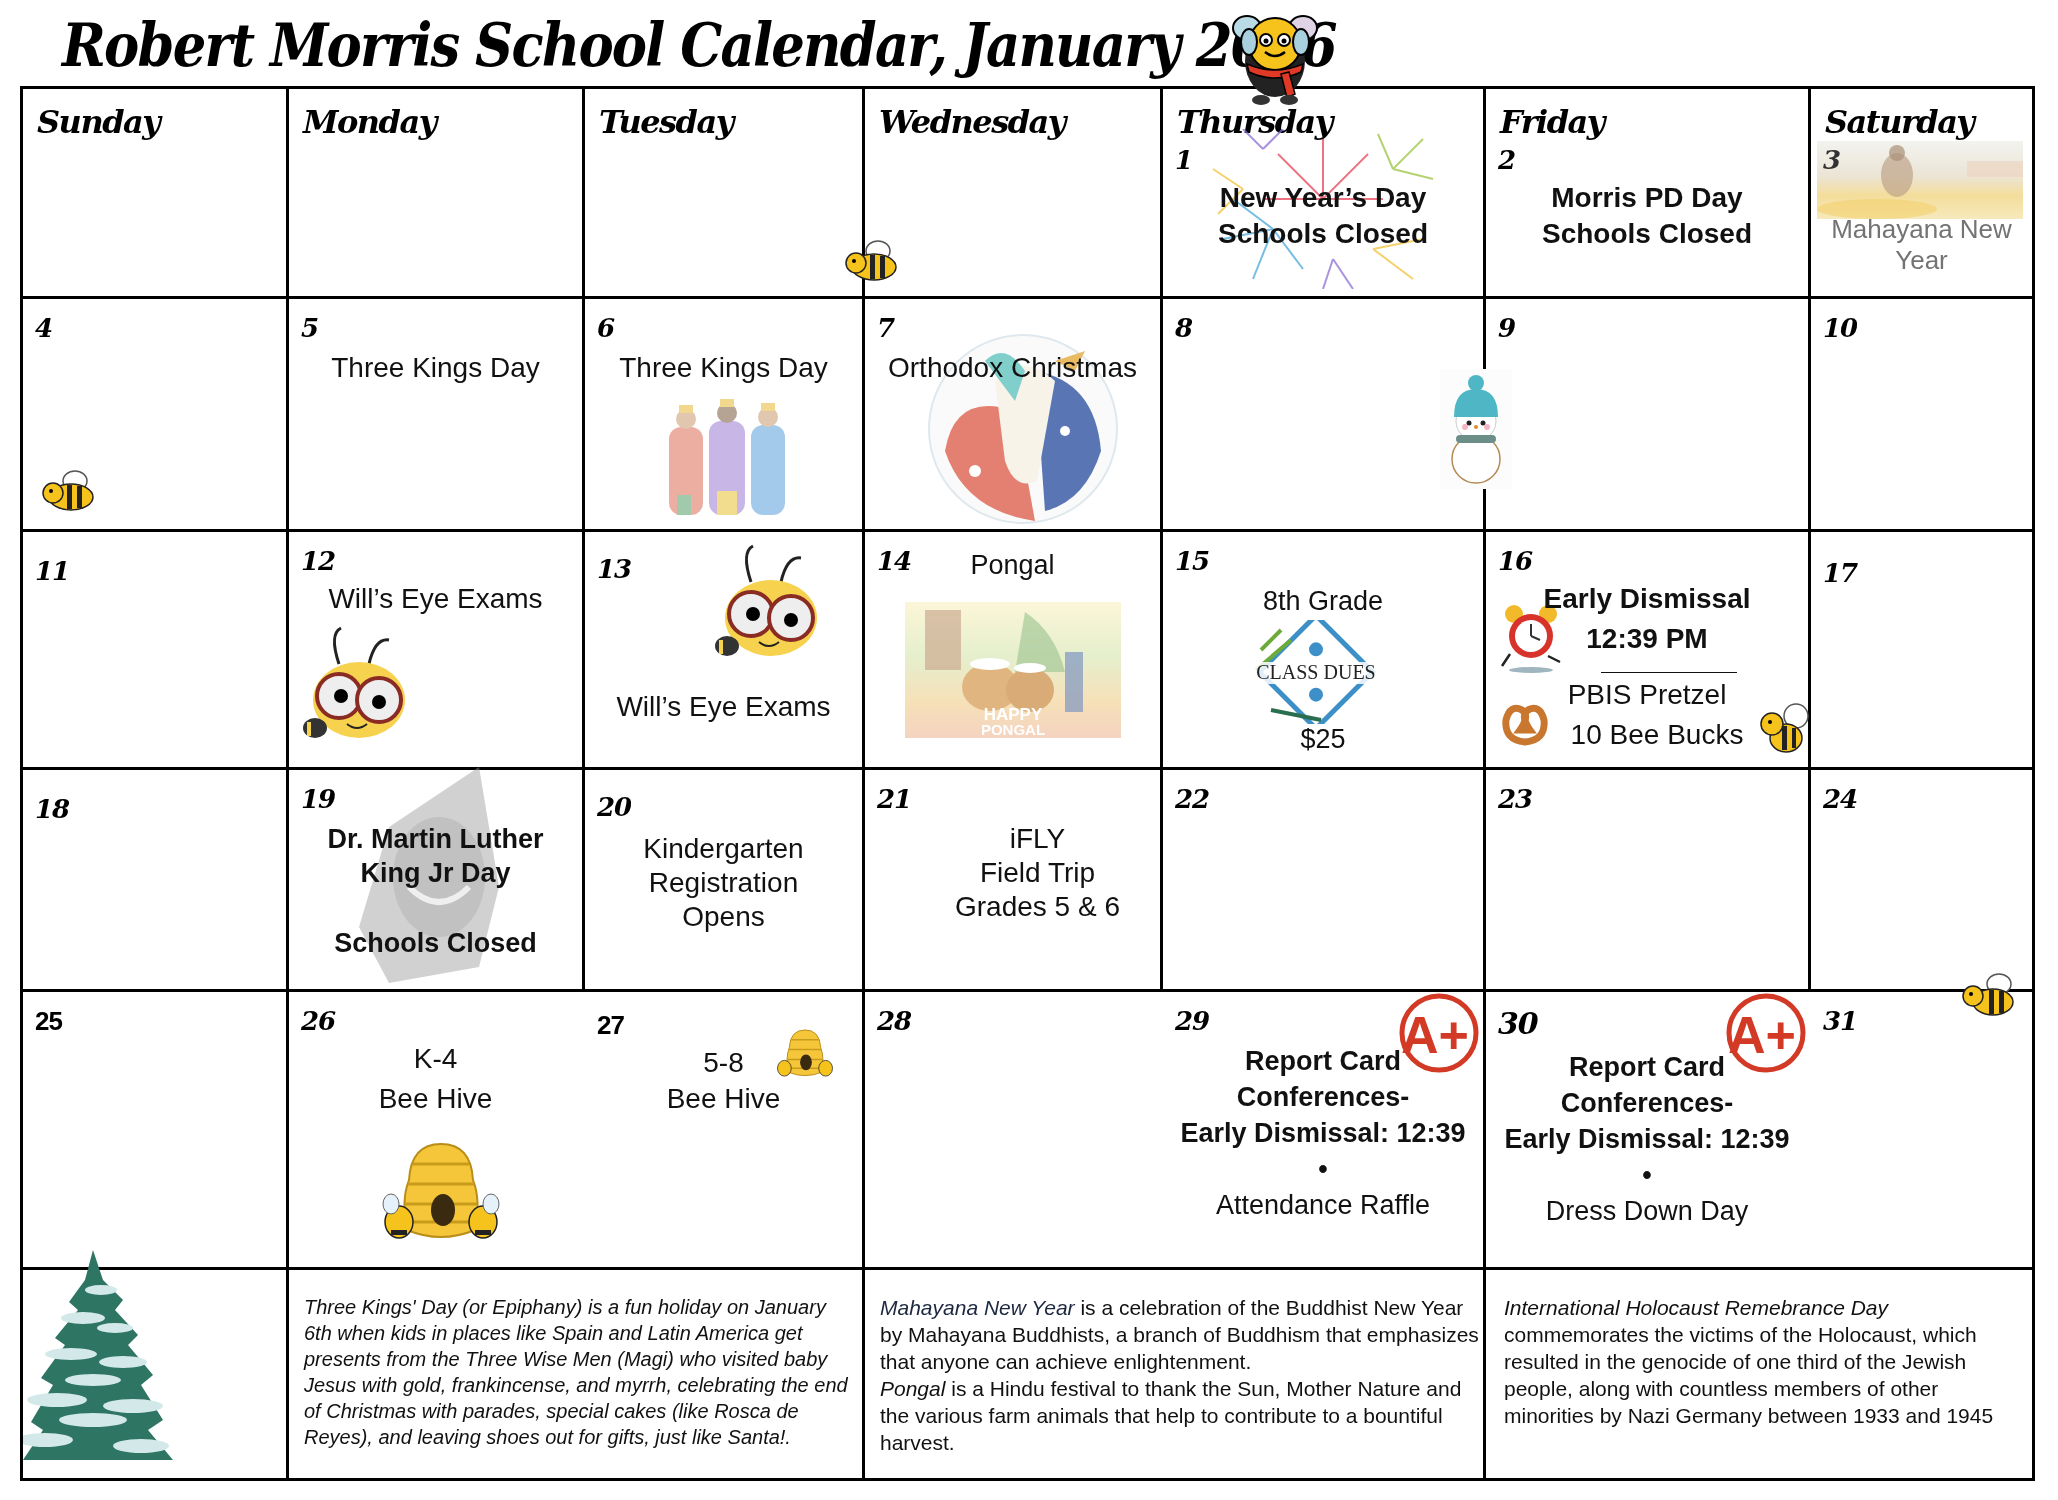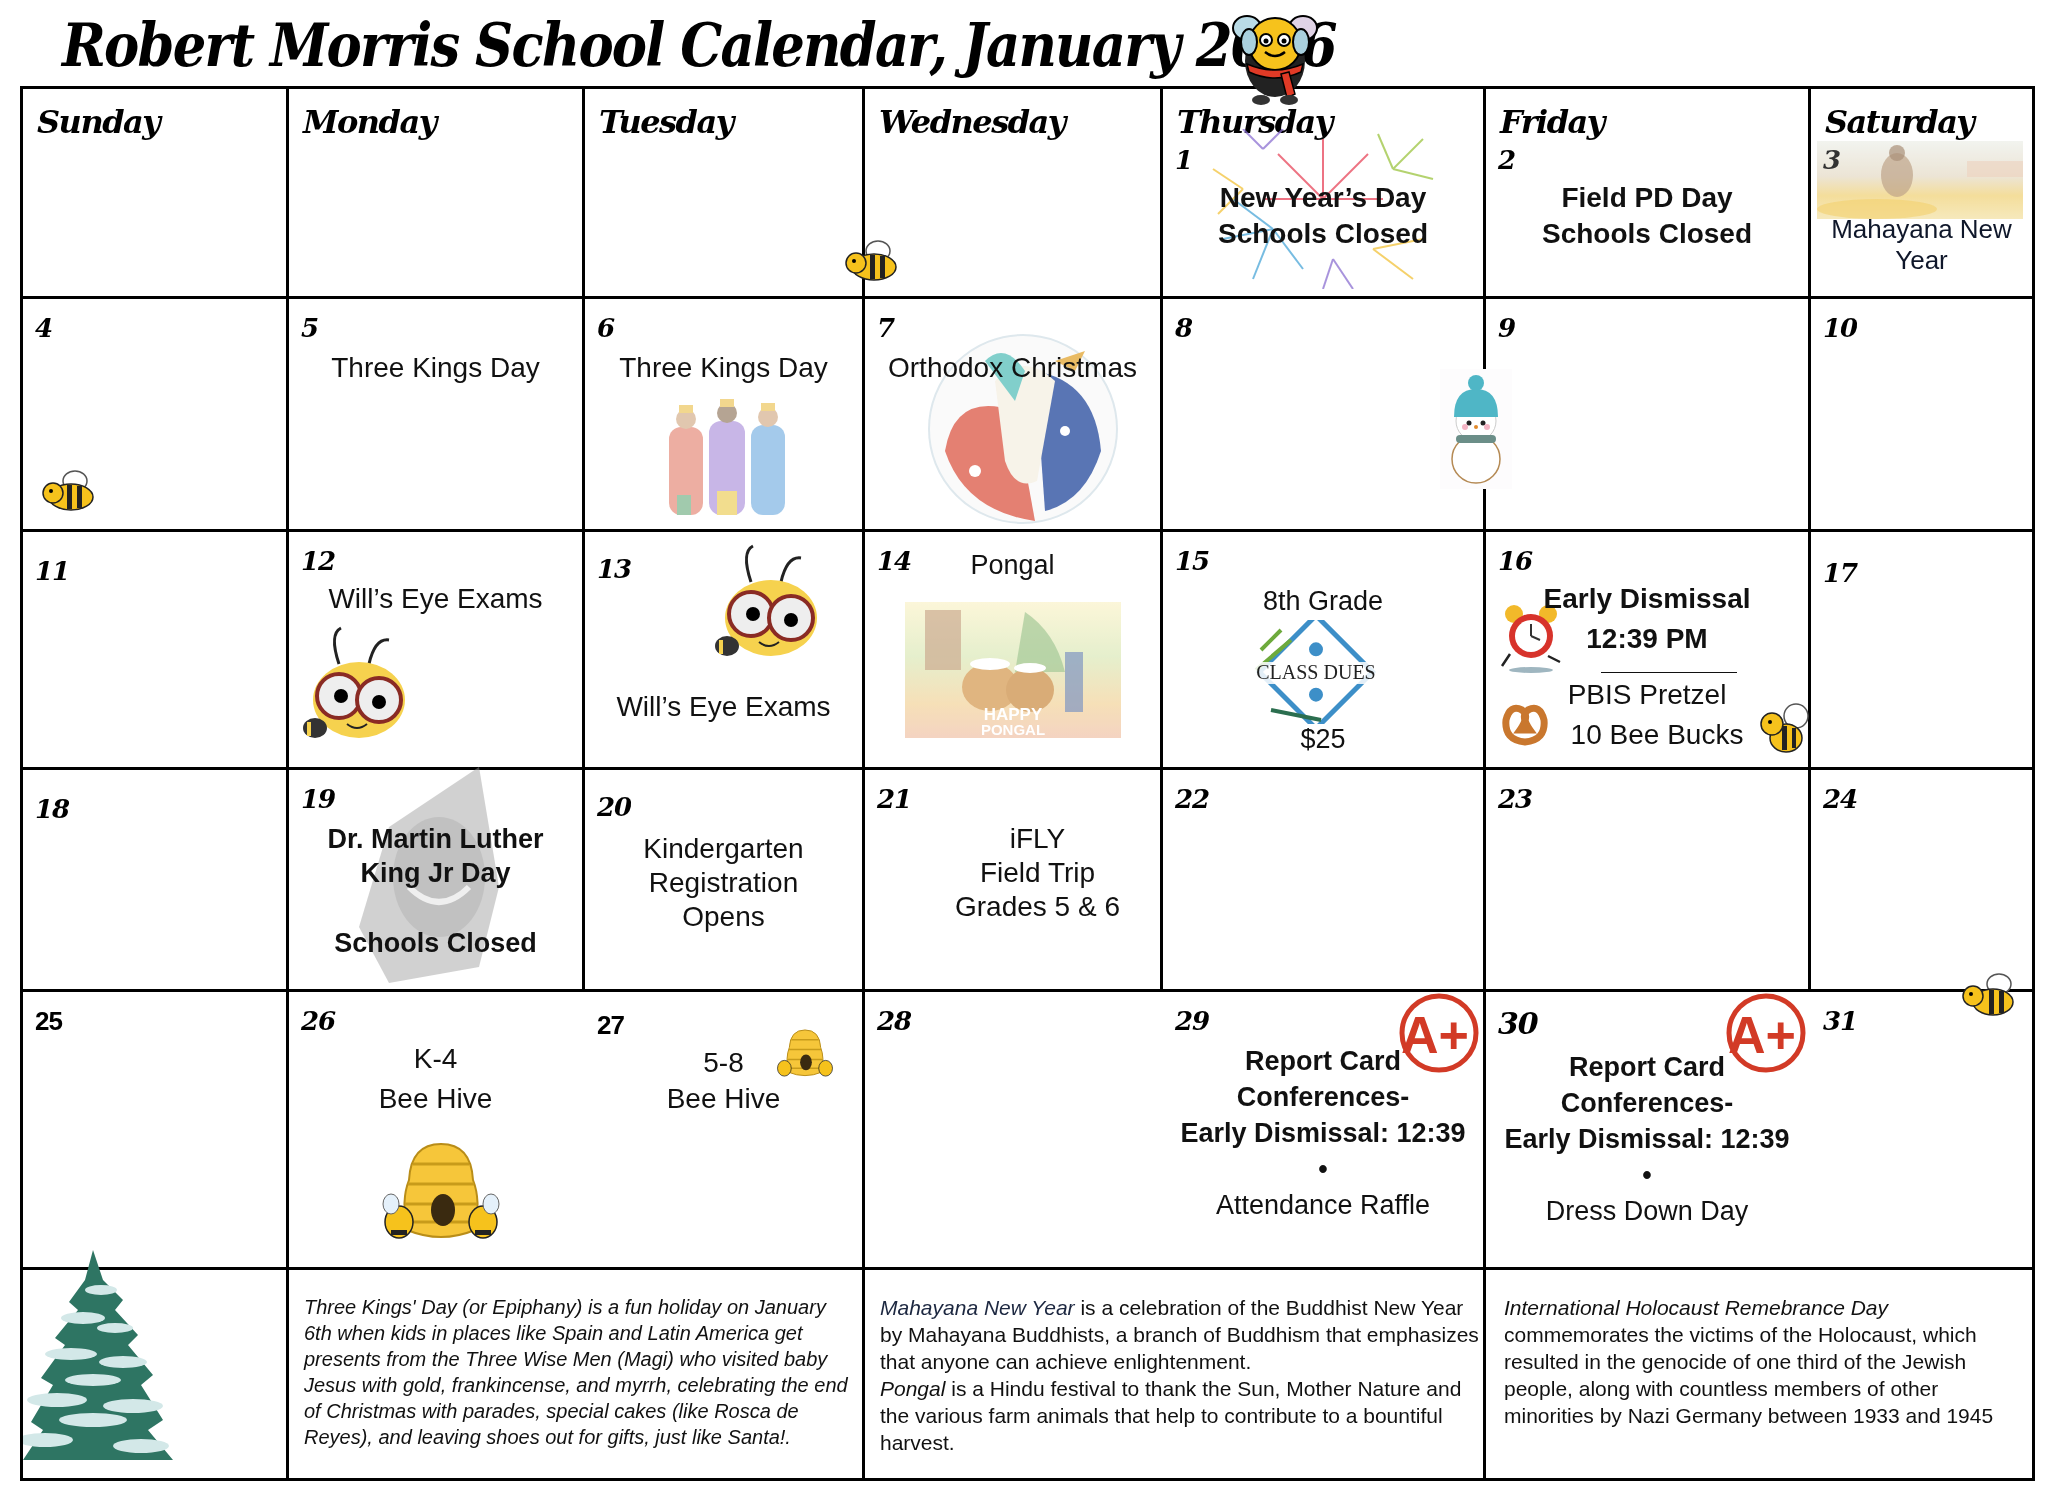--- a/index.html
+++ b/index.html
@@ -27,21 +27,21 @@
   .daynum {
     position: absolute; left: 12px; top: 14px;
     font-family: "DejaVu Serif", serif; font-weight: bold; font-style: italic;
     font-size: 26px; color: #000; letter-spacing: -1px;
   }
   .daynum.header { top: 56px; }
   .daynum.plain { font-family: "Liberation Sans", sans-serif; font-style: normal; }
 
   .ev { position: absolute; left: 0; right: 0; text-align: center; font-size: 28px; line-height: 34px; color: #111; z-index: 2; }
   .ev.bold { font-weight: bold; }
-  .ev.gray { color: #0f172a; }
+  .ev.gray { color: #737373; }
 
   .note { position: absolute; font-size: 21px; line-height: 27px; color: #111; }
   .note i { font-style: italic; }
   .note.italic { font-style: italic; font-size: 20px; line-height: 26px; }
   .note .lead { font-style: italic; color: #1c2740; }
 
   .pic { position: absolute; }
   svg { display: block; }
 </style>
 </head>
@@ -147,21 +147,21 @@
       </g>
     </svg>
   </div>
   <div class="daynum header">1</div>
   <div class="ev bold" style="top:92px;">New Year’s Day</div>
   <div class="ev bold" style="top:128px;">Schools Closed</div>
 </div>
 <div class="cell" style="left:1486px;top:89px;width:322px;height:207px;">
   <div class="dow">Friday</div>
   <div class="daynum header">2</div>
-  <div class="ev bold" style="top:92px;">Field PD Day</div>
+  <div class="ev bold" style="top:92px;">Morris PD Day</div>
   <div class="ev bold" style="top:128px;">Schools Closed</div>
 </div>
 <div class="cell" style="left:1811px;top:89px;width:221px;height:207px;">
   <div class="pic" style="left:6px;top:52px;width:206px;height:78px;background:linear-gradient(180deg,#eef0ea 0%,#e6dcc8 45%,#f1d37a 70%,#f3e2a6 100%);opacity:0.75;">
     <svg width="206" height="78" viewBox="0 0 206 78">
         <ellipse cx="80" cy="34" rx="16" ry="22" fill="#a98663" opacity="0.7"></ellipse>
         <circle cx="80" cy="12" r="8" fill="#8d6b4c" opacity="0.7"></circle>
         <ellipse cx="60" cy="68" rx="60" ry="10" fill="#f0c23e" opacity="0.6"></ellipse>
         <rect x="150" y="20" width="56" height="16" fill="#e8c3a8" opacity="0.6"></rect>
       </svg>

